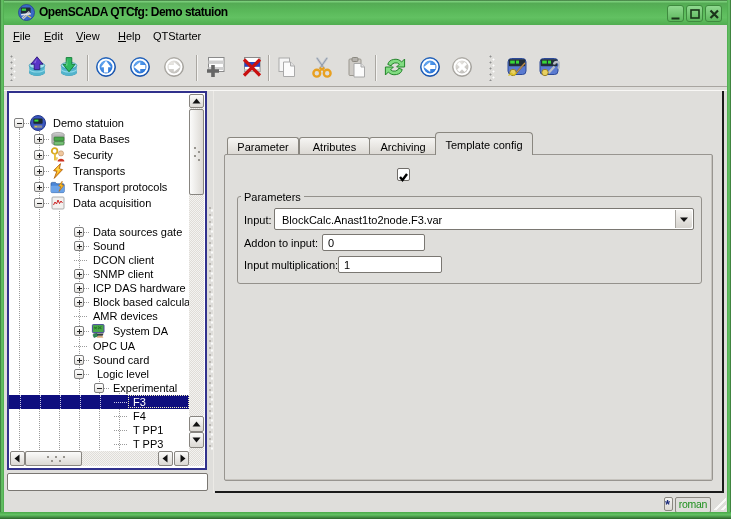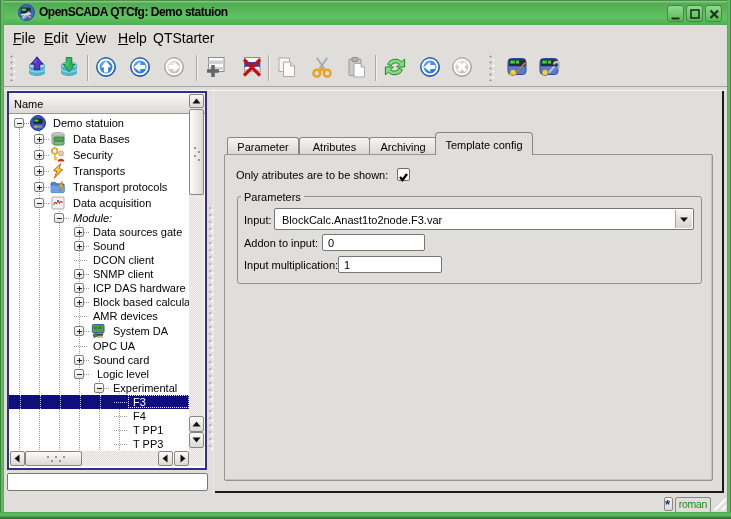--- a/index.html
+++ b/index.html
@@ -10,21 +10,21 @@
 .frame-right{position:absolute;right:0;top:0;width:4px;height:519px;background:linear-gradient(90deg,#4aa84a,#6cc76c 55%,#2f6b2f);}
 .frame-bottom{position:absolute;left:0;bottom:0;width:731px;height:7px;background:linear-gradient(180deg,#4aa84a,#63c263 40%,#2f6b2f 95%);}
 
 .title{position:absolute;left:0;top:0;width:731px;height:25px;background:linear-gradient(180deg,#2d5f2d 0,#7ed07e 5%,#54ab54 14%,#5ab95a 45%,#62c162 70%,#50ad50 100%);}
 .title .txt{position:absolute;left:39px;top:5px;font-size:12px;letter-spacing:-0.5px;font-weight:bold;color:#000;}
 .ticon{position:absolute;left:18px;top:4px;width:17px;height:17px;}
 .tbtn{position:absolute;top:5px;width:17px;height:17px;border-radius:3px;border:1px solid #3f8a3f;background:linear-gradient(180deg,#8fd98f,#5cb85c);box-sizing:border-box;}
 .tbtn svg{position:absolute;left:0;top:0;}
 
 .menubar{position:absolute;left:4px;top:25px;width:723px;height:22px;background:#dfdedb;}
-.menubar span{position:absolute;top:5px;font-size:14px;color:#000;}
+.menubar span{position:absolute;top:5px;font-size:11px;color:#000;}
 .menubar u{text-decoration:underline;}
 
 .toolbar{position:absolute;left:4px;top:47px;width:723px;height:39px;background:#dfdedb;border-bottom:1px solid #a8a5a0;}
 .tsep{position:absolute;top:8px;width:1px;height:26px;background:#aaa7a2;box-shadow:1px 0 0 #f4f3f1;}
 .thandle{position:absolute;top:8px;width:6px;height:26px;background-image:radial-gradient(circle at 1.5px 1.5px,#909090 0.9px,rgba(0,0,0,0) 1.1px),radial-gradient(circle at 4.5px 4.5px,#fdfdfd 0.9px,rgba(0,0,0,0) 1.1px);background-size:6px 6px;}
 .ticn{position:absolute;top:56px;width:22px;height:22px;}
 
 .mainbg{position:absolute;left:4px;top:87px;width:723px;height:425px;background:#dfdedb;}
 .topline{position:absolute;left:4px;top:90px;width:723px;height:1px;background:#f8f7f5;}
 
@@ -317,27 +317,20 @@
           <div class="hline" style="left:35px;top:8px;width:5px;"></div>
           <div class="exp" style="left:25px;top:3px;">
             <i></i>
           </div>
           <svg class="icn16" style="left:41px;top:0px;" viewBox="0 0 16 16">
             <rect x="2" y="2" width="12" height="12" rx="1" fill="#f2f1ef" stroke="#9a9a9a" stroke-width="0.8"></rect>
             <path d="M3.5 10 L5 7 L6.5 9 L8 5 L9.5 8.5 L11 6 L12.5 8" fill="none" stroke="#cc2222" stroke-width="1"></path>
           </svg>
           <span class="lbl" style="left:64px;color:#000;">Data acquisition</span>
         </div>
-        <div class="trow" style="top:96px;height:14px;">
-          <div class="hline" style="left:55px;top:7px;width:5px;"></div>
-          <div class="exp" style="left:45px;top:2px;">
-            <i></i>
-          </div>
-          <span class="lbl" style="left:64px;font-style:italic;color:#000;">Module:</span>
-        </div>
         <div class="trow" style="top:110px;height:14px;padding-left:20px;">
           <div class="hline" style="left:75px;top:7px;width:5px;"></div>
           <div class="exp plus" style="left:65px;top:2px;">
             <i></i>
             <b></b>
           </div>
           <span class="lbl" style="left:84px;color:#000;">Data sources gate</span>
         </div>
         <div class="trow" style="top:124px;height:14px;">
           <div class="hline" style="left:75px;top:7px;width:5px;"></div>
@@ -437,23 +430,20 @@
         </div>
         <div class="trow" style="top:308px;height:14px;">
           <div class="hline" style="left:105px;top:7px;width:13px;border-top:1px dotted #9b9b9b;"></div>
           <span class="lbl" style="left:124px;color:#000;">T PP1</span>
         </div>
         <div class="trow" style="top:322px;height:14px;">
           <div class="hline" style="left:105px;top:7px;width:13px;border-top:1px dotted #9b9b9b;"></div>
           <span class="lbl" style="left:124px;color:#000;">T PP3</span>
         </div>
       </div>
-    <div class="thead">
-        <span>Name</span>
-      </div>
     <div class="vsb">
       <div class="sbbtn" style="left:0;top:0;width:15px;height:14px;">
           <svg width="13" height="12" style="left:0;top:0;">
             <path d="M6.5 3.5 L10.5 8.5 L2.5 8.5 Z" fill="#111"></path>
           </svg>
         </div>
       <div class="trough" style="position:absolute;left:0;top:14px;width:15px;height:308px;"></div>
       <div class="thumb" style="left:0;top:15px;width:15px;height:86px;background-image:radial-gradient(circle at 5px 46px,#98958f 1px,rgba(0,0,0,0) 1.3px),radial-gradient(circle at 9px 42px,#98958f 1px,rgba(0,0,0,0) 1.3px),radial-gradient(circle at 5px 38px,#98958f 1px,rgba(0,0,0,0) 1.3px),radial-gradient(circle at 9px 50px,#98958f 1px,rgba(0,0,0,0) 1.3px),linear-gradient(90deg,#fbfbfa,#dcd9d4);"></div>
       <div class="sbbtn" style="left:0;top:322px;width:15px;height:16px;">
           <svg width="13" height="14" style="left:0;top:0;">
@@ -491,21 +481,20 @@
   <div class="tinput"></div>
 
   <div class="rpanel">
     <div class="tabs">
       <div class="tab" style="left:6px;width:72px;">Parameter</div>
       <div class="tab" style="left:78px;width:71px;">Atributes</div>
       <div class="tab" style="left:148px;width:68px;">Archiving</div>
       <div class="tab act" style="left:214px;width:98px;">Template config</div>
     </div>
     <div class="pane">
-      <div class="cbrow">Only atributes are to be shown:</div>
       <div class="cbox"><svg width="11" height="11">
             <path d="M2 5 L4.5 8 L9 2" stroke="#000" stroke-width="2.4" fill="none"></path>
           </svg></div>
       <div class="gbox">
         <div class="cap">Parameters</div>
         <div class="flbl" style="left:6px;top:17px;">Input:</div>
         <div class="fld" style="left:36px;top:11px;width:420px;height:22px;">
           <span style="left:7px;top:5px;">BlockCalc.Anast1to2node.F3.var</span>
           <div style="position:absolute;right:1px;top:1px;width:16px;height:18px;background:linear-gradient(180deg,#f6f5f3,#d6d3ce);border-left:1px solid #a8a5a0;border-radius:0 2px 2px 0;"></div>
           <svg style="position:absolute;right:4px;top:7px;" width="10" height="7">

